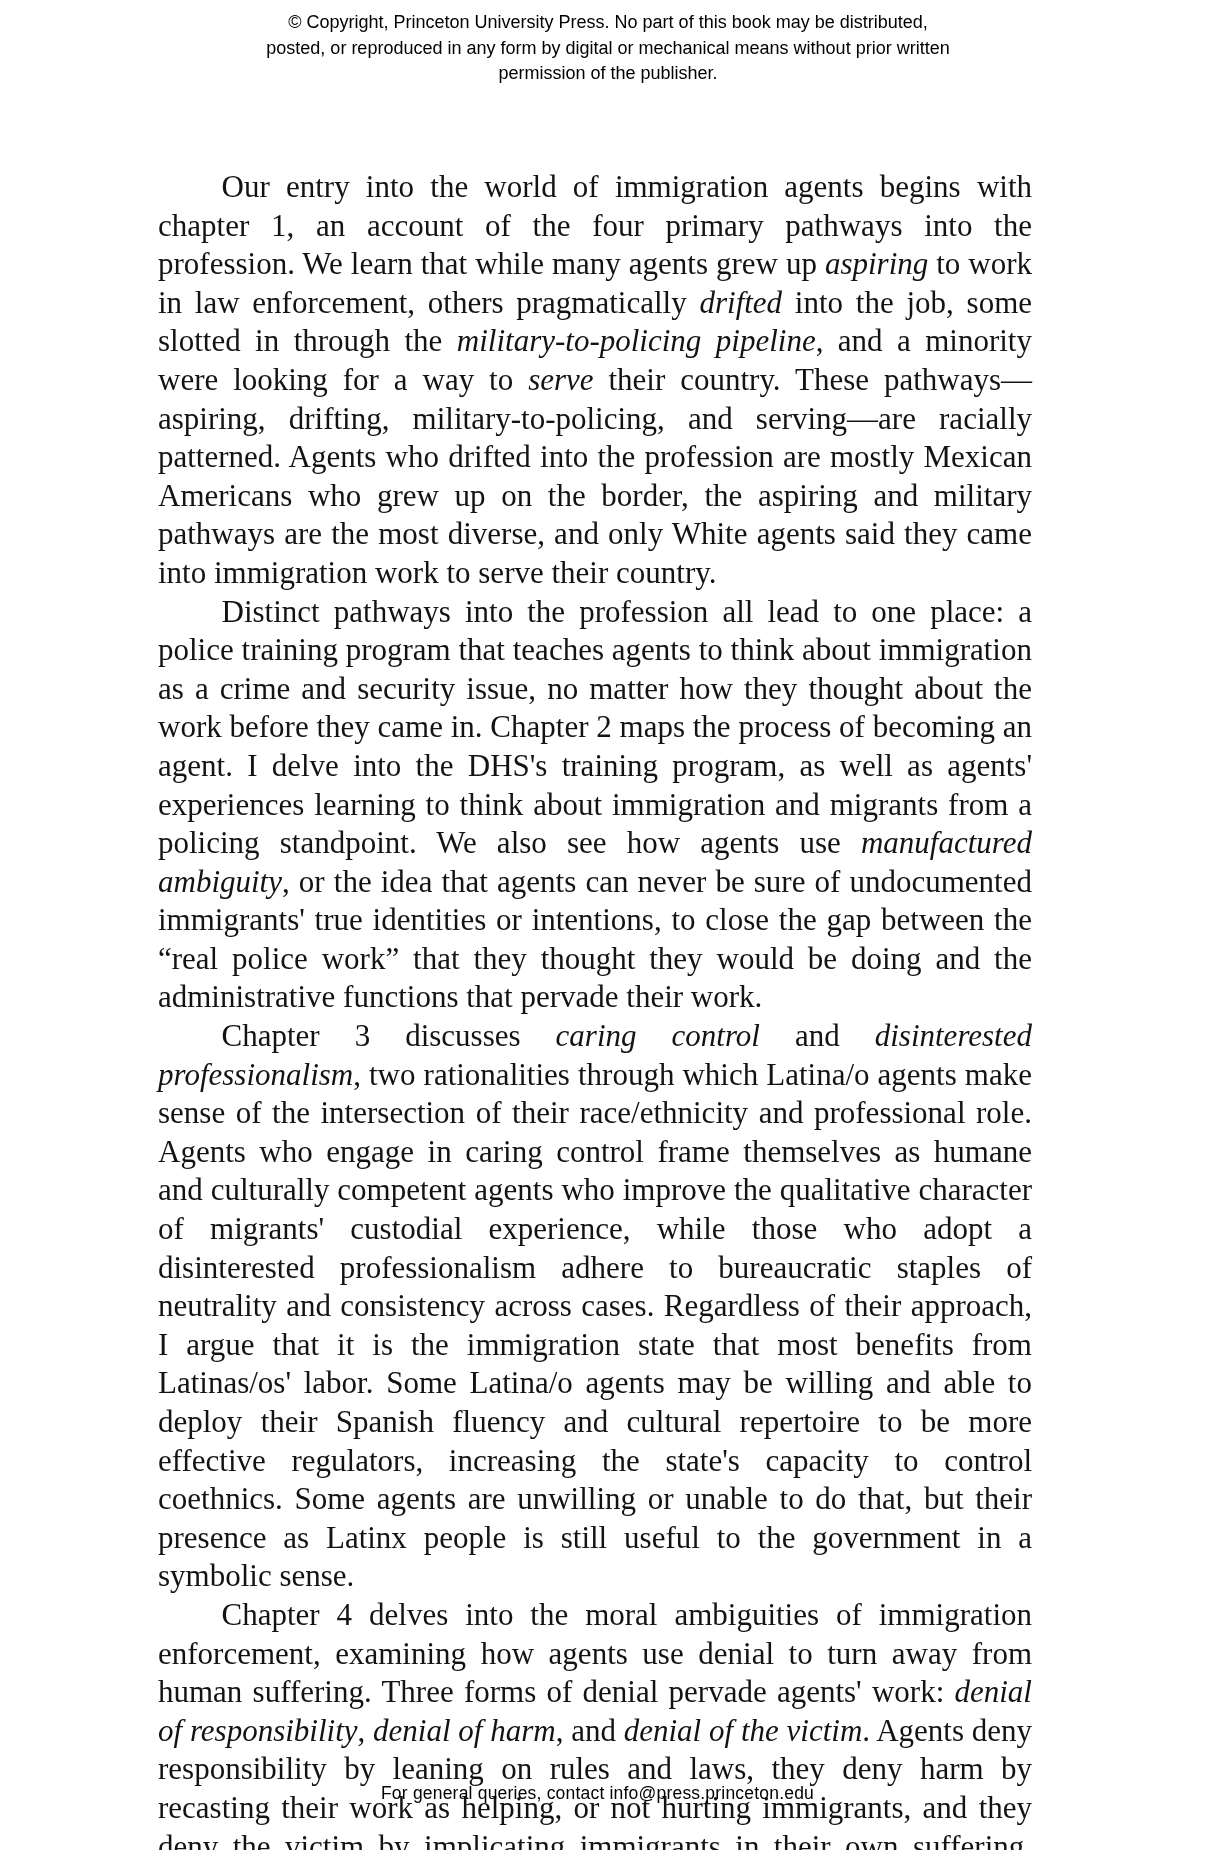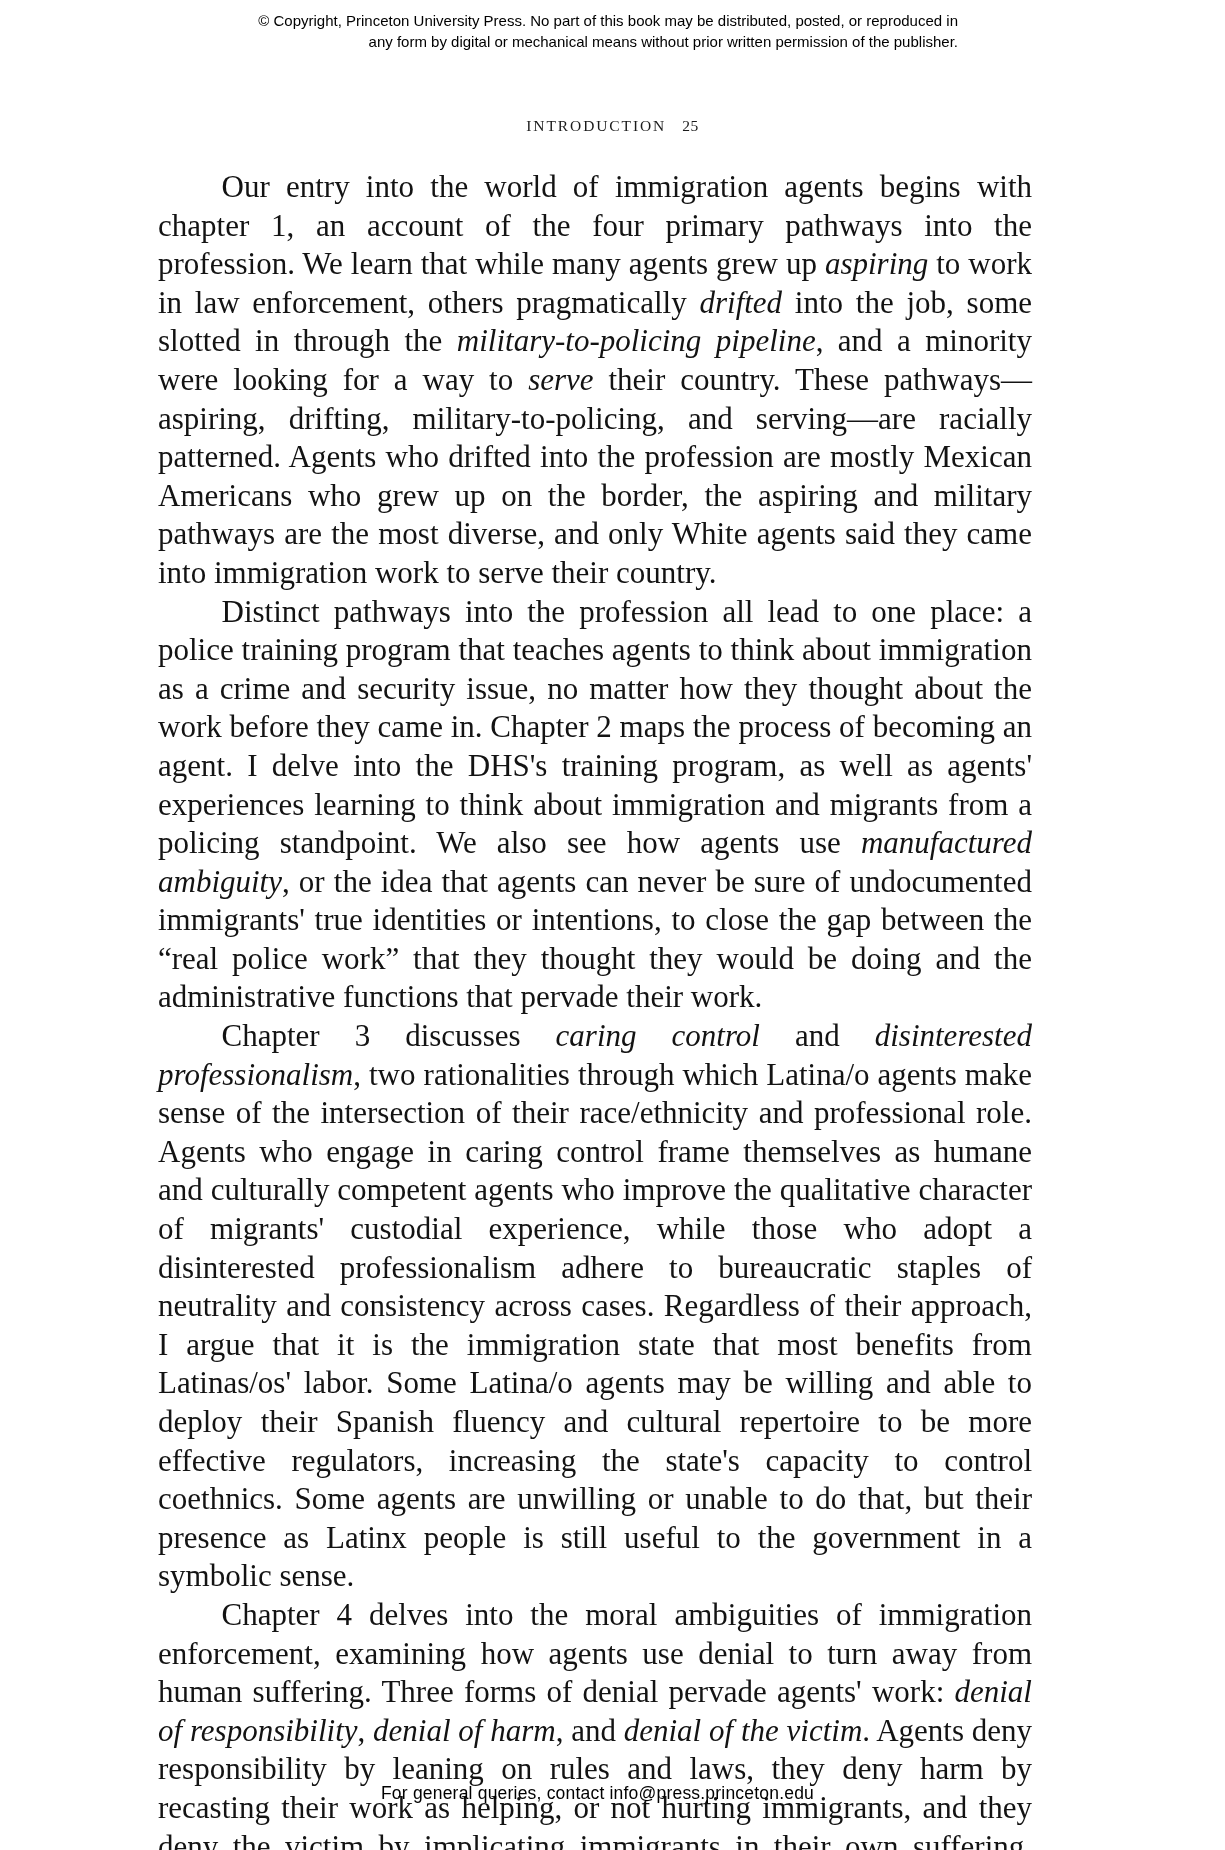--- a/index.html
+++ b/index.html
@@ -21,24 +21,24 @@
     inset: 0;
   }
 
   
   .copyright {
     position: absolute;
     top: 10px;
     left: 258px;
     width: 700px;
     font-family: "Liberation Sans", sans-serif;
-    font-size: 15px;
+    font-size: 18px;
     line-height: 1.42;
     color: #000;
-    text-align: right;
+    text-align: center;
   }
 
   
   .running-head {
     position: absolute;
     top: 117px;
     left: 0;
     width: 1225px;
     text-align: center;
     font-family: "Liberation Serif", serif;
@@ -95,23 +95,20 @@
     letter-spacing: 0.2px;
   }
 </style>
 </head>
 <body>
 
 <div class="page">
 
   <div class="copyright">© Copyright, Princeton University Press. No part of this book may be distributed, posted, or reproduced in any form by digital or mechanical means without prior written permission of the publisher.</div>
 
-  <div class="running-head">
-    <span class="rh-label">INTRODUCTION</span><span class="rh-page">25</span>
-  </div>
 
   <div class="textblock" id="textblock">
       <p>Our entry into the world of immigration agents begins with chapter 1, an account of the four primary pathways into the profession. We learn that while many agents grew up <em>aspiring</em> to work in law enforcement, others pragmatically <em>drifted</em> into the job, some slotted in through the <em>military-to-policing pipeline</em>, and a minority were looking for a way to <em>serve</em> their country. These pathways—aspiring, drifting, military-to-policing, and serving—are racially patterned. Agents who drifted into the profession are mostly Mexican Americans who grew up on the border, the aspiring and military pathways are the most diverse, and only White agents said they came into immigration work to serve their country.</p>
       <p>Distinct pathways into the profession all lead to one place: a police training program that teaches agents to think about immigration as a crime and security issue, no matter how they thought about the work before they came in. Chapter 2 maps the process of becoming an agent. I delve into the DHS's training program, as well as agents' experiences learning to think about immigration and migrants from a policing standpoint. We also see how agents use <em>manufactured ambiguity</em>, or the idea that agents can never be sure of undocumented immigrants' true identities or intentions, to close the gap between the “real police work” that they thought they would be doing and the administrative functions that pervade their work.</p>
       <p>Chapter 3 discusses <em>caring control</em> and <em>disinterested professionalism</em>, two rationalities through which Latina/o agents make sense of the intersection of their race/ethnicity and professional role. Agents who engage in caring control frame themselves as humane and culturally competent agents who improve the qualitative character of migrants' custodial experience, while those who adopt a disinterested professionalism adhere to bureaucratic staples of neutrality and consistency across cases. Regardless of their approach, I argue that it is the immigration state that most benefits from Latinas/os' labor. Some Latina/o agents may be willing and able to deploy their Spanish fluency and cultural repertoire to be more effective regulators, increasing the state's capacity to control coethnics. Some agents are unwilling or unable to do that, but their presence as Latinx people is still useful to the government in a symbolic sense.</p>
       <p>Chapter 4 delves into the moral ambiguities of immigration enforcement, examining how agents use denial to turn away from human suffering. Three forms of denial pervade agents' work: <em>denial of responsibility</em>, <em>denial of harm</em>, and <em>denial of the victim</em>. Agents deny responsibility by leaning on rules and laws, they deny harm by recasting their work as helping, or not hurting immigrants, and they deny the victim by implicating immigrants in their own suffering. Latina/o agents and other agents of color favor forms of denial that negate their</p>
     </div>
 
   <div class="footer">For general queries, contact info@press.princeton.edu</div>
 

